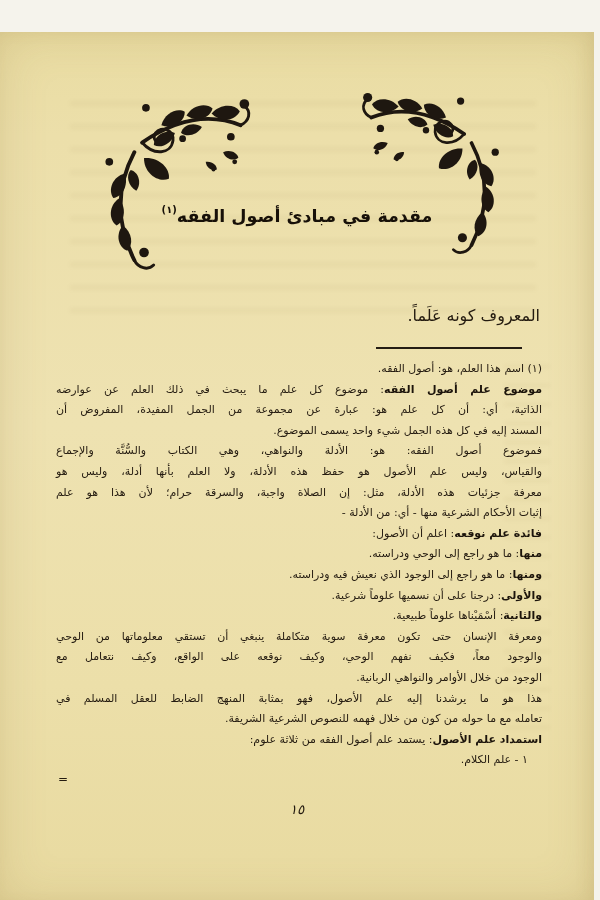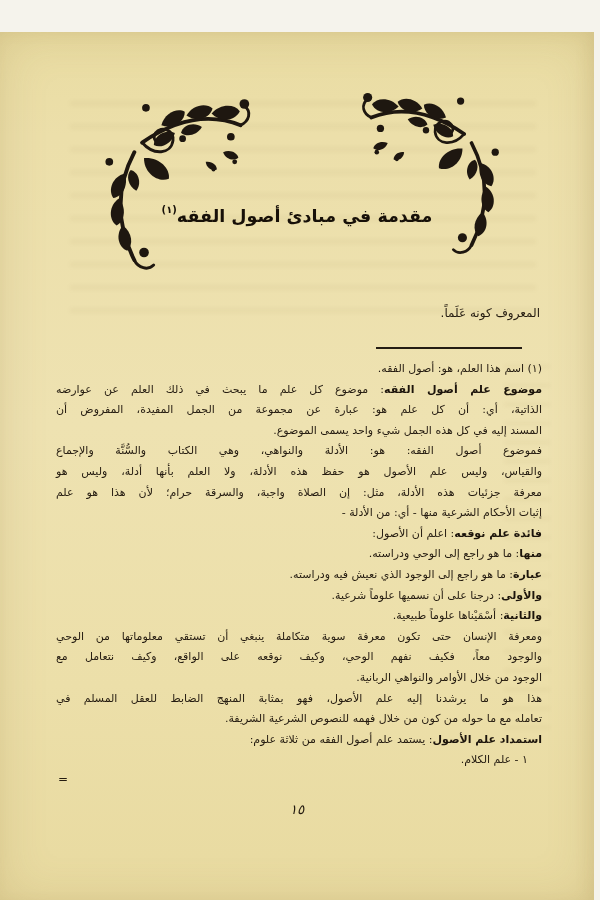--- a/index.html
+++ b/index.html
@@ -30,21 +30,21 @@
   .orn svg{display:block;}
   .title{
     position:absolute;left:0;right:0;top:166px;margin:0;
     text-align:center;direction:rtl;
     font-size:17.5px;line-height:28px;font-weight:700;color:#171008;
     letter-spacing:0;
   }
   .title sup{font-size:10px;font-weight:700;position:relative;top:-2px;}
   .bodyline{
     position:absolute;right:54px;top:274px;direction:rtl;
-    font-size:12px;color:#241b10;
+    font-size:16px;color:#241b10;
   }
   .fn-rule{
     position:absolute;right:72px;top:315px;width:146px;height:2px;
     background:#241d14;
   }
   .footnote{
     position:absolute;left:56px;right:52px;top:327px;direction:rtl;
     font-size:11px;line-height:20.6px;color:#241b10;
   }
   .fn-line{text-align:right;white-space:normal;}
@@ -147,21 +147,21 @@
     <div class="fn-line"><b></b><span>(١) اسم هذا العلم، هو: أصول الفقه.</span></div>
     <div class="fn-line full"><b>موضوع علم أصول الفقه</b><span>: موضوع كل علم ما يبحث في ذلك العلم عن عوارضه</span></div>
     <div class="fn-line full"><b></b><span>الذاتية، أي: أن كل علم هو: عبارة عن مجموعة من الجمل المفيدة، المفروض أن</span></div>
     <div class="fn-line"><b></b><span>المسند إليه في كل هذه الجمل شيء واحد يسمى الموضوع.</span></div>
     <div class="fn-line full"><b></b><span>فموضوع أصول الفقه: هو: الأدلة والنواهي، وهي الكتاب والسُّنَّة والإجماع</span></div>
     <div class="fn-line full"><b></b><span>والقياس، وليس علم الأصول هو حفظ هذه الأدلة، ولا العلم بأنها أدلة، وليس هو</span></div>
     <div class="fn-line full"><b></b><span>معرفة جزئيات هذه الأدلة، مثل: إن الصلاة واجبة، والسرقة حرام؛ لأن هذا هو علم</span></div>
     <div class="fn-line"><b></b><span>إثبات الأحكام الشرعية منها - أي: من الأدلة -</span></div>
     <div class="fn-line"><b>فائدة علم نوقعه</b><span>: اعلم أن الأصول:</span></div>
     <div class="fn-line"><b>منها</b><span>: ما هو راجع إلى الوحي ودراسته.</span></div>
-    <div class="fn-line"><b>عبارة</b><span>: ما هو راجع إلى الوجود الذي نعيش فيه ودراسته.</span></div>
+    <div class="fn-line"><b>ومنها</b><span>: ما هو راجع إلى الوجود الذي نعيش فيه ودراسته.</span></div>
     <div class="fn-line"><b>والأولى</b><span>: درجنا على أن نسميها علوماً شرعية.</span></div>
     <div class="fn-line"><b>والثانية</b><span>: أسْمَيْناها علوماً طبيعية.</span></div>
     <div class="fn-line full"><b></b><span>ومعرفة الإنسان حتى تكون معرفة سوية متكاملة ينبغي أن تستقي معلوماتها من الوحي</span></div>
     <div class="fn-line full"><b></b><span>والوجود معاً، فكيف نفهم الوحي، وكيف نوقعه على الواقع، وكيف نتعامل مع</span></div>
     <div class="fn-line"><b></b><span>الوجود من خلال الأوامر والنواهي الربانية.</span></div>
     <div class="fn-line full"><b></b><span>هذا هو ما يرشدنا إليه علم الأصول، فهو بمثابة المنهج الضابط للعقل المسلم في</span></div>
     <div class="fn-line"><b></b><span>تعامله مع ما حوله من كون من خلال فهمه للنصوص الشرعية الشريفة.</span></div>
     <div class="fn-line"><b>استمداد علم الأصول</b><span>: يستمد علم أصول الفقه من ثلاثة علوم:</span></div>
     <div class="fn-line item"><b></b><span>١ - علم الكلام.</span></div>
   </div>

